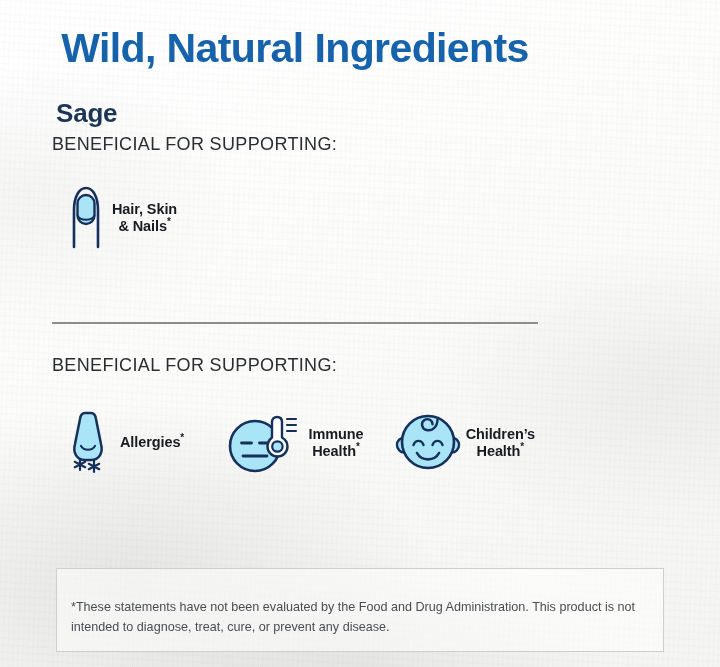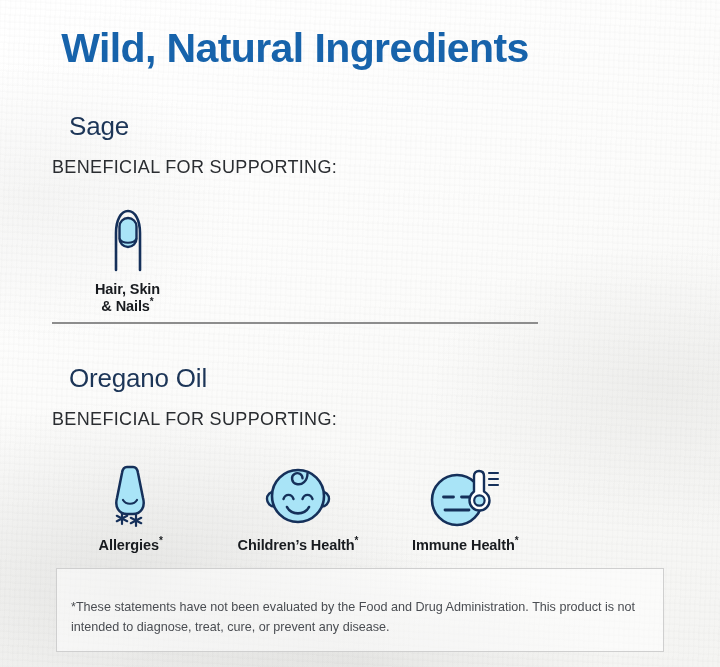--- a/index.html
+++ b/index.html
@@ -63,45 +63,45 @@
   .section {
     position: absolute;
     left: 52px;
     right: 52px;
   }
   .section-sage { top: 96px; }
   .section-oregano { top: 348px; }
 
   .ingredient-name {
     font-size: 26px;
-    font-weight: 400;
+    font-weight: 700;
     color: #1c3557;
     letter-spacing: -0.2px;
     line-height: 1.05;
-    margin: 17px;
+    margin: 4px;
   }
   .beneficial-label {
     margin-top: 7px;
     font-size: 18px;
     letter-spacing: 0.35px;
     color: #2a2d31;
     font-weight: 400;
   }
 
   
   .benefits {
     display: flex;
     align-items: flex-start;
   }
   .benefits-sage { margin-top: 22px; padding-left: 8px; }
   .benefits-oregano { margin-top: 26px; padding-left: 6px; gap: 22px; }
 
   .benefit {
     display: flex;
-    flex-direction: column;
+    flex-direction: row;
     align-items: center;
     text-align: center;
   }
   .benefit-sage { width: 135px; }
   .benefit-oregano { width: 172px; }
 
   .benefit-icon {
     height: 72px;
     display: flex;
     align-items: flex-end;
@@ -177,21 +177,20 @@
           <span>&amp; Nails</span><sup>*</sup>
         </div>
       </div>
 
     </div>
   </div>
 
   <div class="divider"></div>
 
   <div class="section section-oregano">
-    <div class="ingredient-name">Oregano Oil</div>
     <div class="beneficial-label">BENEFICIAL FOR SUPPORTING:</div>
 
     <div class="benefits benefits-oregano">
 
       <div class="benefit benefit-oregano">
         <div class="benefit-icon">
           <svg width="62" height="66" viewBox="0 0 62 66" aria-hidden="true">
 
             <path d="M27 5 C24 5 22.5 7.5 22 11 L17 36 C14.5 45 19 52 27 52
                      L33 52 C41 52 45.5 45 43 36 L38 11 C37.5 7.5 36 5 33 5 Z" fill="#A9E4F7" stroke="#15305A" stroke-width="2.5" stroke-linejoin="round"></path>
@@ -211,43 +210,20 @@
             </g>
           </svg>
         </div>
         <div class="benefit-label">
           <span>Allergies</span><sup>*</sup>
         </div>
       </div>
 
       <div class="benefit benefit-oregano">
         <div class="benefit-icon">
-          <svg width="70" height="66" viewBox="0 0 70 66" aria-hidden="true">
-
-            <circle cx="11.5" cy="37" r="7.5" fill="#A9E4F7" stroke="#15305A" stroke-width="2.4"></circle>
-            <circle cx="58.5" cy="37" r="7.5" fill="#A9E4F7" stroke="#15305A" stroke-width="2.4"></circle>
-
-            <circle cx="35" cy="34" r="26" fill="#A9E4F7" stroke="#15305A" stroke-width="2.6"></circle>
-
-            <path d="M44.5 11.5 C44.5 19 39 23.5 33.5 22 C28.5 20.6 27.5 14.5 31.5 12
-                     C35 9.8 39.5 12.2 39.5 16.2" fill="none" stroke="#15305A" stroke-width="2.4" stroke-linecap="round"></path>
-
-            <path d="M20.5 37 C22.5 31.5 28.5 31.5 30.5 37" fill="none" stroke="#15305A" stroke-width="2.4" stroke-linecap="round"></path>
-            <path d="M39.5 37 C41.5 31.5 47.5 31.5 49.5 37" fill="none" stroke="#15305A" stroke-width="2.4" stroke-linecap="round"></path>
-
-            <path d="M24 45 C28.5 53.5 41.5 53.5 46 45" fill="none" stroke="#15305A" stroke-width="2.6" stroke-linecap="round"></path>
-          </svg>
-        </div>
-        <div class="benefit-label">
-          <span>Children’s Health</span><sup>*</sup>
-        </div>
-      </div>
-
-      <div class="benefit benefit-oregano">
-        <div class="benefit-icon">
           <svg width="76" height="66" viewBox="0 0 76 66" aria-hidden="true">
 
             <circle cx="30" cy="38" r="25" fill="#A9E4F7" stroke="#15305A" stroke-width="2.6"></circle>
 
             <line x1="16.5" y1="35" x2="26.5" y2="35" stroke="#15305A" stroke-width="2.8" stroke-linecap="round"></line>
             <line x1="34.5" y1="35" x2="44.5" y2="35" stroke="#15305A" stroke-width="2.8" stroke-linecap="round"></line>
 
             <line x1="18" y1="48" x2="42" y2="48" stroke="#15305A" stroke-width="2.8" stroke-linecap="round"></line>
 
             <path d="M52 9 C55 9 57 11 57 14 L57 29.5 C60.5 31.5 62.5 35 62.5 38.5
@@ -261,18 +237,41 @@
               <line x1="62" y1="17" x2="71" y2="17"></line>
               <line x1="62" y1="23" x2="71" y2="23"></line>
             </g>
           </svg>
         </div>
         <div class="benefit-label">
           <span>Immune Health</span><sup>*</sup>
         </div>
       </div>
 
+      <div class="benefit benefit-oregano">
+        <div class="benefit-icon">
+          <svg width="70" height="66" viewBox="0 0 70 66" aria-hidden="true">
+
+            <circle cx="11.5" cy="37" r="7.5" fill="#A9E4F7" stroke="#15305A" stroke-width="2.4"></circle>
+            <circle cx="58.5" cy="37" r="7.5" fill="#A9E4F7" stroke="#15305A" stroke-width="2.4"></circle>
+
+            <circle cx="35" cy="34" r="26" fill="#A9E4F7" stroke="#15305A" stroke-width="2.6"></circle>
+
+            <path d="M44.5 11.5 C44.5 19 39 23.5 33.5 22 C28.5 20.6 27.5 14.5 31.5 12
+                     C35 9.8 39.5 12.2 39.5 16.2" fill="none" stroke="#15305A" stroke-width="2.4" stroke-linecap="round"></path>
+
+            <path d="M20.5 37 C22.5 31.5 28.5 31.5 30.5 37" fill="none" stroke="#15305A" stroke-width="2.4" stroke-linecap="round"></path>
+            <path d="M39.5 37 C41.5 31.5 47.5 31.5 49.5 37" fill="none" stroke="#15305A" stroke-width="2.4" stroke-linecap="round"></path>
+
+            <path d="M24 45 C28.5 53.5 41.5 53.5 46 45" fill="none" stroke="#15305A" stroke-width="2.6" stroke-linecap="round"></path>
+          </svg>
+        </div>
+        <div class="benefit-label">
+          <span>Children’s Health</span><sup>*</sup>
+        </div>
+      </div>
+
     </div>
   </div>
 
   <div class="disclaimer">*These statements have not been evaluated by the Food and Drug Administration. This product is not intended to diagnose, treat, cure, or prevent any disease.</div>
 
 </div>
 
 </body></html>

